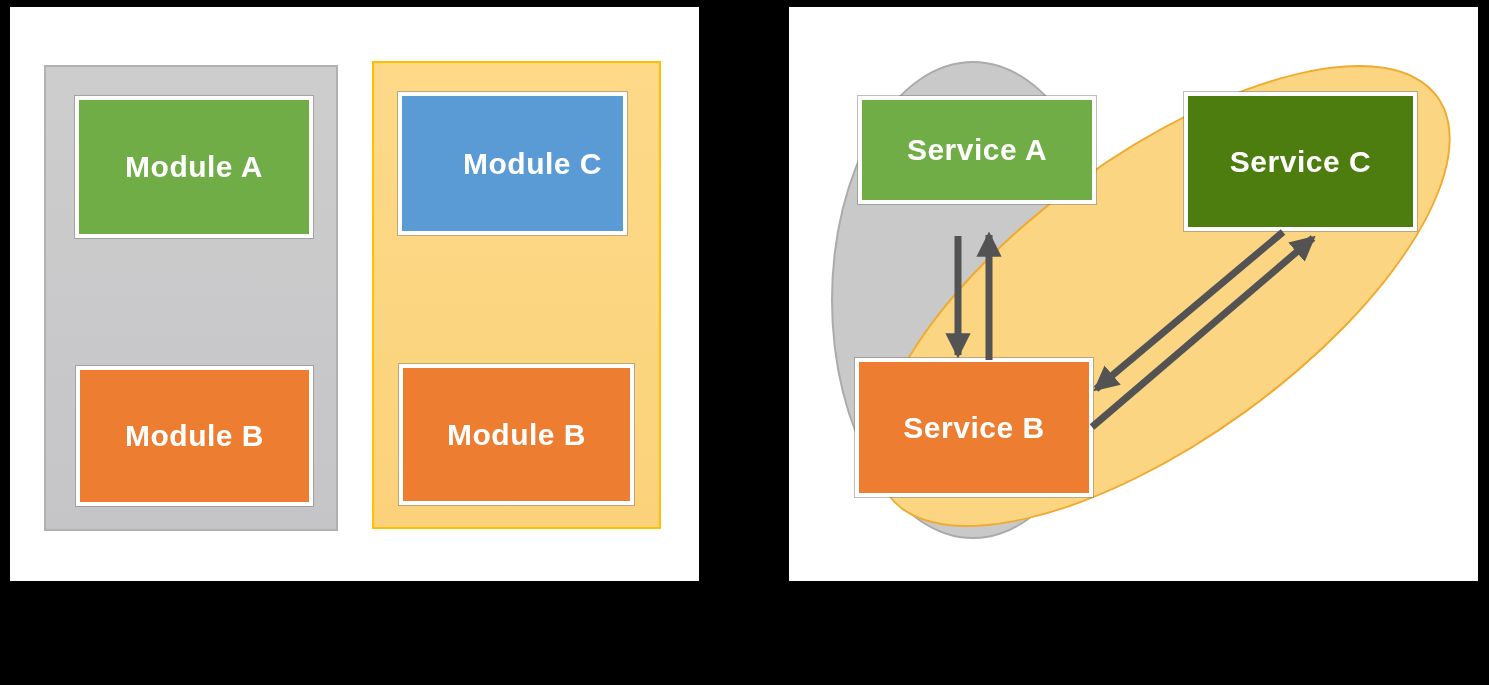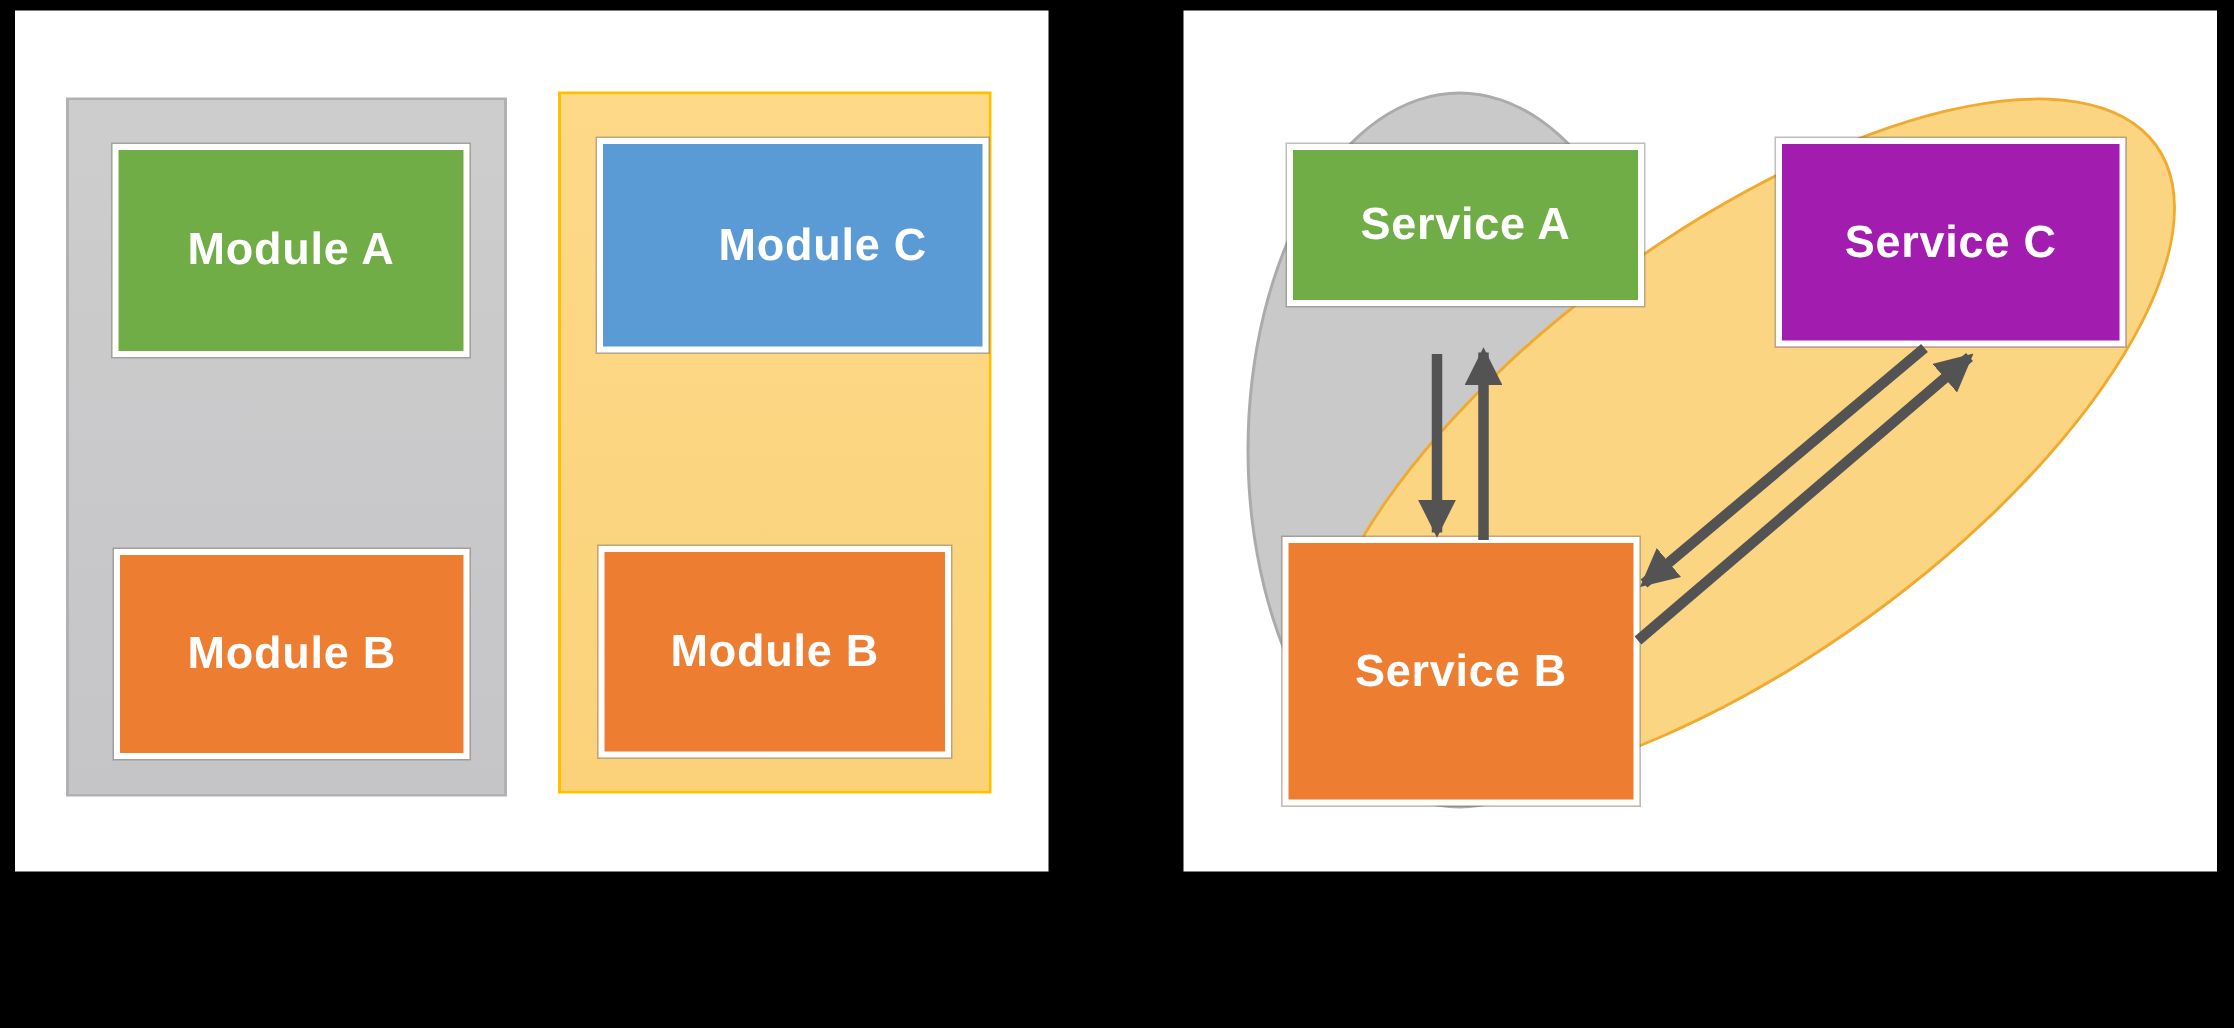--- a/index.html
+++ b/index.html
@@ -38,40 +38,40 @@
     display: flex; align-items: center; justify-content: center;
     border: 4px solid #FFFFFF;
     box-shadow: 0 0 0 1px rgba(110,110,110,0.45);
     color: #FFFFFF;
     font-size: 30px; font-weight: 700;
     letter-spacing: 0.5px;
     text-align: center;
   }
   .module-a { left: 29px; top: 29px;  width: 238px; height: 142px; }
   .module-b1{ left: 30px; top: 299px; width: 237px; height: 140px; }
-  .module-c { left: 24px; top: 29px;  width: 261px; height: 143px; padding-left: 40px; }
+  .module-c { left: 24px; top: 29px;  width: 229px; height: 143px; padding-left: 40px; }
   .module-b2{ left: 25px; top: 301px; width: 235px; height: 141px; }
 
   
   .ellipse { position: absolute; border-radius: 50%; }
   .ellipse.gray {
     left: 42px; top: 54px; width: 284px; height: 478px;
     border: 2px solid #ABABAD;
     z-index: 1;
   }
   .ellipse.yellow {
     left: 34px; top: 146px; width: 680px; height: 286px;
     border: 2.5px solid #F0AA2E;
     transform: rotate(-36deg);
     z-index: 2;
   }
 
   .service-a { left: 69px;  top: 89px;  width: 238px; height: 108px; z-index: 3; }
   .service-c { left: 395px; top: 85px;  width: 233px; height: 139px; z-index: 3; }
-  .service-b { left: 66px;  top: 351px; width: 238px; height: 179px; z-index: 3; }
+  .service-b { left: 66px;  top: 351px; width: 238px; height: 139px; z-index: 3; }
 
   svg.arrows {
     position: absolute; left: 0; top: 0;
     width: 689px; height: 574px;
     z-index: 5;
     pointer-events: none;
   }
   svg.arrows line { stroke-width: 7; }
 </style>
 </head>
@@ -104,21 +104,21 @@
   <div class="panel right">
 
     <div class="ellipse gray" style="background: rgb(201, 201, 201);"></div>
 
     <div class="ellipse yellow" style="background: rgb(252, 213, 131);"></div>
 
     <div class="box service-a" style="background: rgb(112, 173, 71);">
       <span>Service A</span>
     </div>
 
-    <div class="box service-c" style="background: #a21caf;">
+    <div class="box service-c" style="background: #4d7c0f;">
       <span>Service C</span>
     </div>
 
     <div class="box service-b" style="background: rgb(237, 125, 49);">
       <span>Service B</span>
     </div>
 
     <svg class="arrows" viewBox="0 0 689 574" xmlns="http://www.w3.org/2000/svg">
       <defs>
         <marker id="ah" markerWidth="3.6" markerHeight="3.6" refX="3.1" refY="1.8" orient="auto" markerUnits="strokeWidth">

